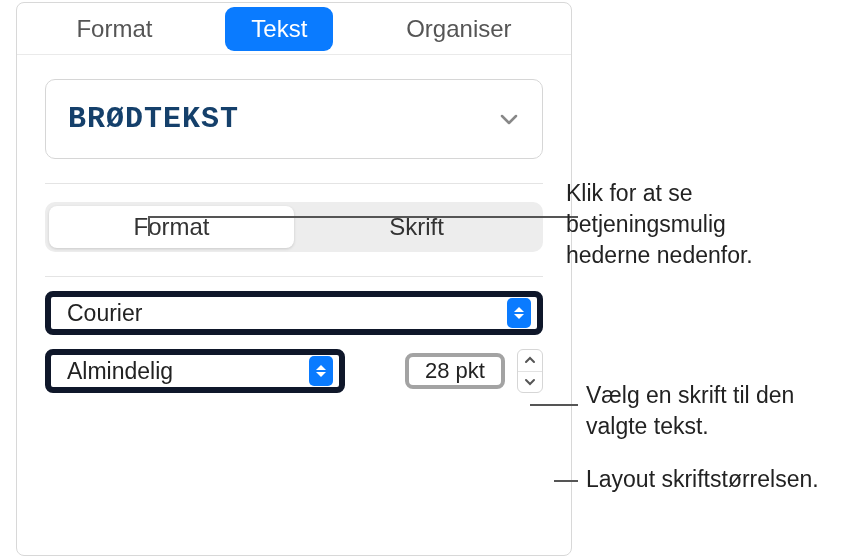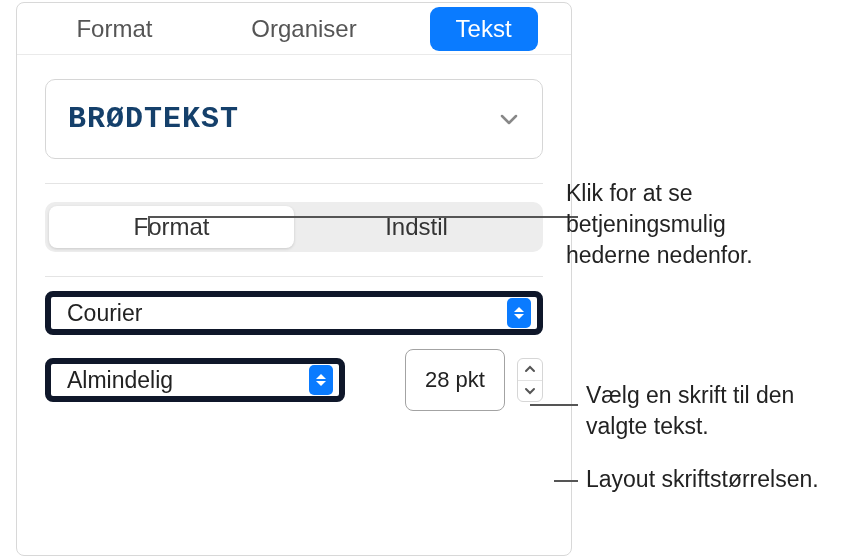--- a/index.html
+++ b/index.html
@@ -137,22 +137,22 @@
     }
     .stepper-icon .arrow-up, .stepper-icon .arrow-down {
       width: 0; height: 0;
       border-left: 5px solid transparent;
       border-right: 5px solid transparent;
     }
     .stepper-icon .arrow-up { border-bottom: 5px solid #fff; }
     .stepper-icon .arrow-down { border-top: 5px solid #fff; }
     .size-input {
       width: 100px;
-      height: 62px;
-      border: 1px solid #a3a3a3;
+      height: 36px;
+      border: 4px solid #a3a3a3;
       border-radius: 8px;
       display: flex;
       align-items: center;
       justify-content: center;
       font-size: 22px;
       color: #222;
       background: #fff;
     }
     .size-stepper {
       width: 26px;
@@ -191,38 +191,38 @@
       width: 1.5px;
     }
   </style>
 </head>
 <body>
 
 <div class="panel">
 
   <div class="main-tabs">
     <div class="main-tab">Format</div>
+    <div class="main-tab active">Tekst</div>
     <div class="main-tab">Organiser</div>
-    <div class="main-tab active">Tekst</div>
   </div>
 
   <div class="style-select">
     <span class="style-label">BRØDTEKST</span>
     <span class="chevron-down">
       <svg width="20" height="12" viewBox="0 0 20 12" fill="none" stroke-width="2.5" stroke-linecap="round" stroke-linejoin="round">
           <polyline points="3,3 10,10 17,3"></polyline>
         </svg>
     </span>
   </div>
 
   <div class="divider"></div>
 
   <div class="sub-tabs">
     <div class="sub-tab active">Format</div>
-    <div class="sub-tab">Indstil</div>
+    <div class="sub-tab">Skrift</div>
   </div>
 
   <div class="divider"></div>
 
 
   <div class="row">
     <div class="dropdown">
       <span class="dropdown-text">Courier</span>
       <span class="stepper-icon">
         <span class="arrow-up"></span>

